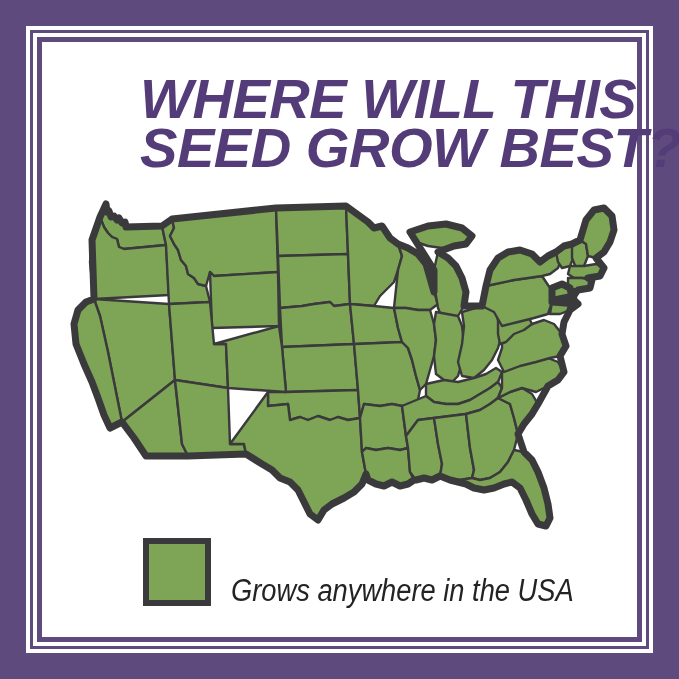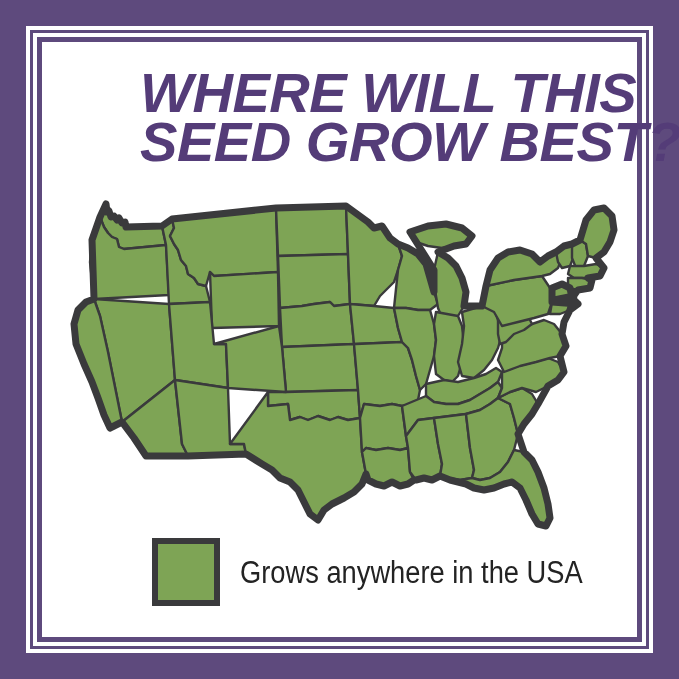--- a/index.html
+++ b/index.html
@@ -46,21 +46,21 @@
   .frame-inner-white {
     position: absolute;
     left: 42px; top: 42px; right: 42px; bottom: 42px;
     background: #ffffff;
   }
 
   
   .title-block {
     position: absolute;
     left: 140px;
-    top: 69px;
+    top: 75px;
     width: 420px;
     text-align: center;
   }
   .title-line {
     display: block;
     color: #543c78;
     font-family: "Liberation Sans Narrow", "Liberation Sans", sans-serif;
     font-weight: 700;
     font-style: italic;
     font-size: 55px;
@@ -94,24 +94,25 @@
     fill: none;
     stroke: #3a3a3c;
     stroke-width: 7;
     stroke-linejoin: round;
     stroke-linecap: round;
   }
 
   
   .legend {
     position: absolute;
-    left: 152px;
+    left: 143px;
     top: 538px;
     display: flex;
-    align-items: center;
+    align-items: flex-end;
+    font-style: italic;
   }
   .legend-swatch {
     width: 56px;
     height: 56px;
     background: #7ea455;
     border: 6px solid #3a3a3c;
     box-sizing: content-box;
     flex: 0 0 auto;
   }
   .legend-label {

